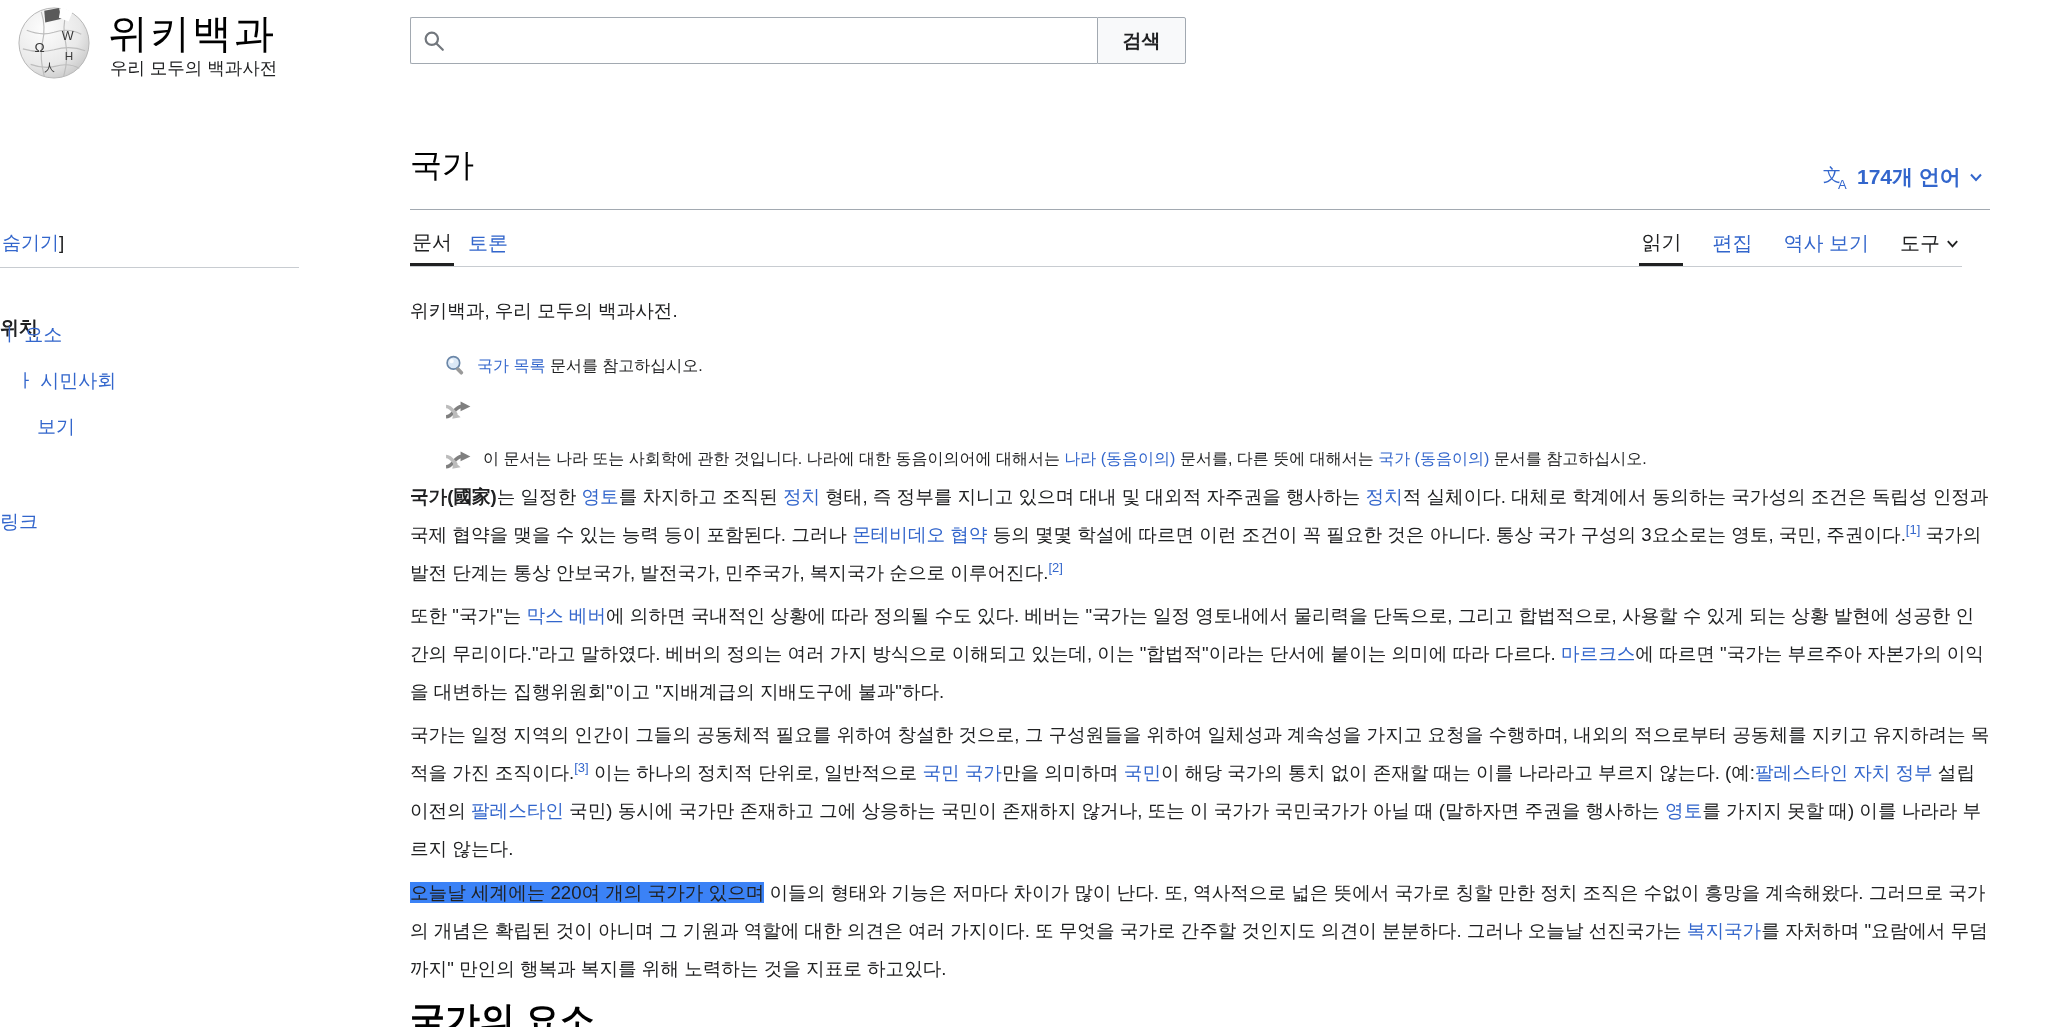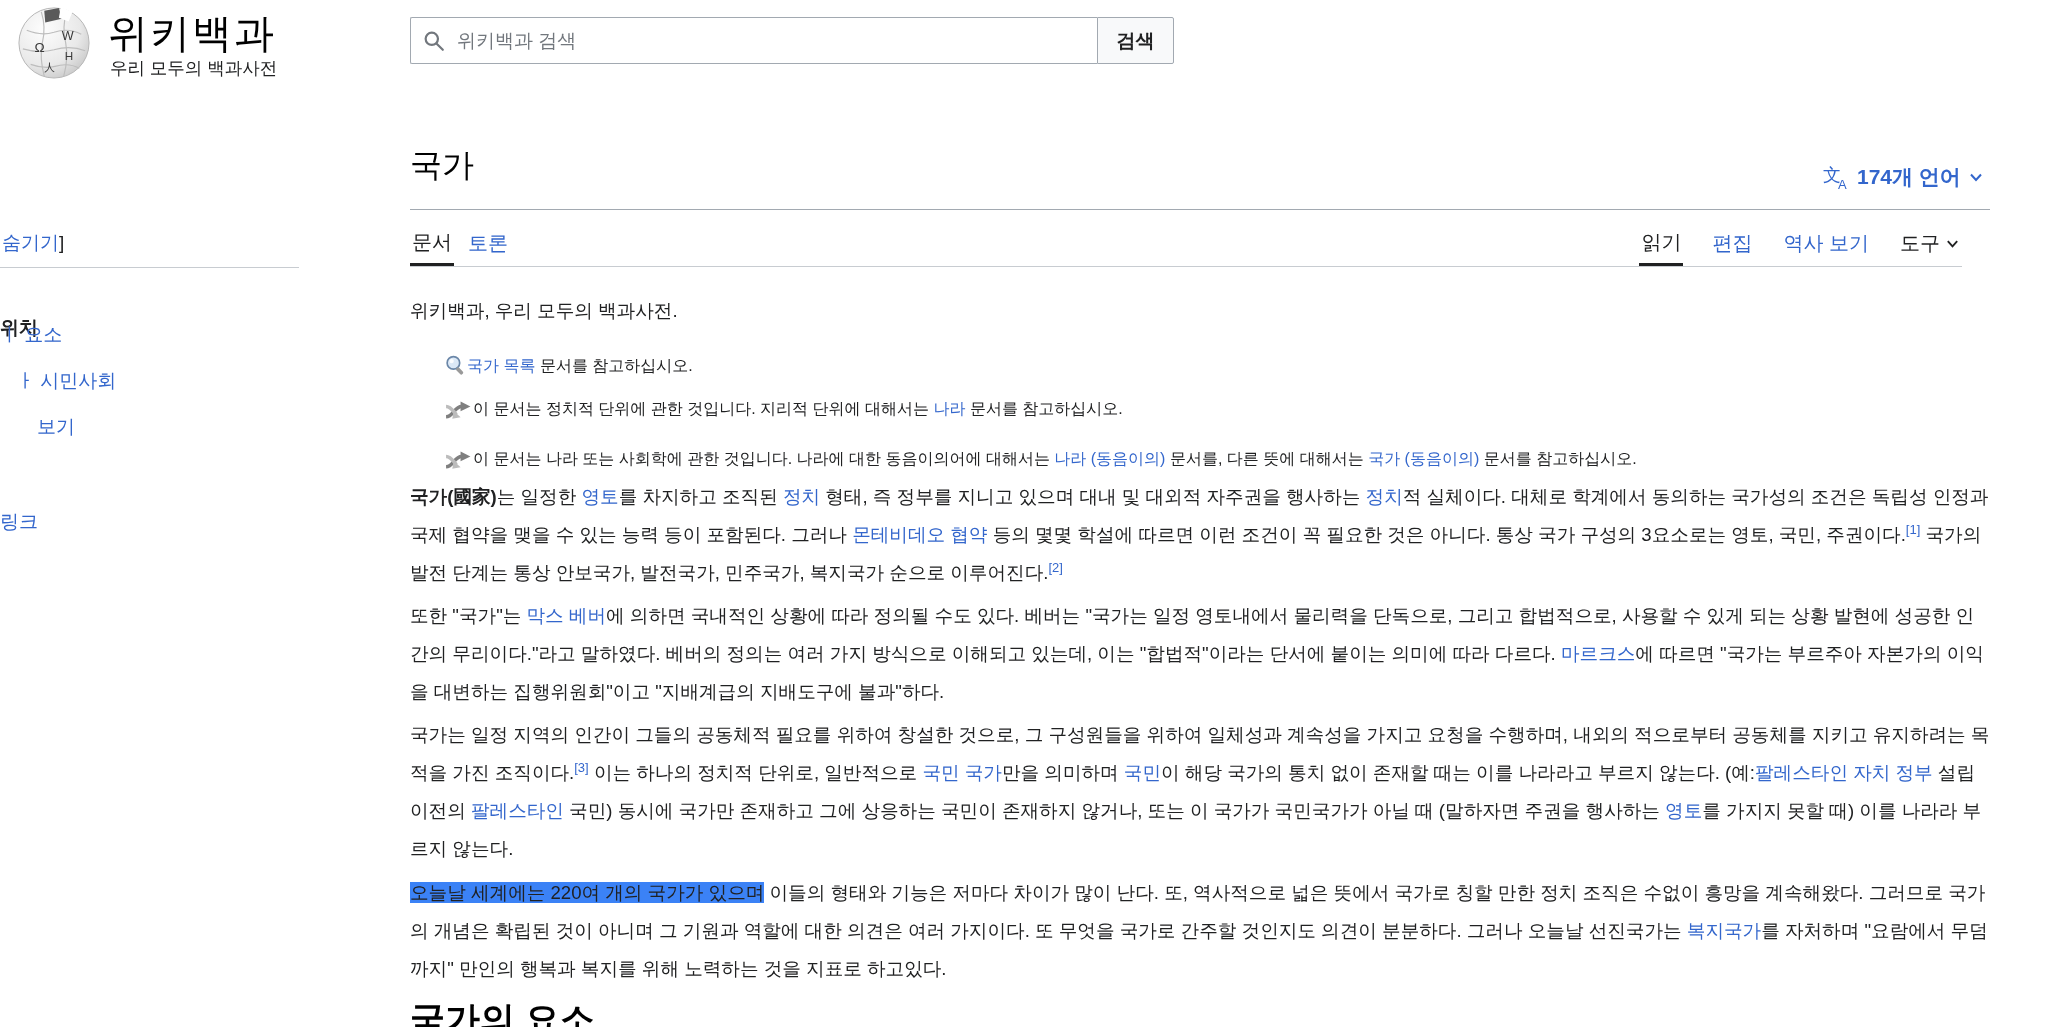--- a/index.html
+++ b/index.html
@@ -21,21 +21,21 @@
     left:410px; top:17px; width:687px; height:47px;
     border:1px solid #a2a9b1; border-right:none; border-radius:2px 0 0 2px;
     display:flex; align-items:center; padding:0 10px 0 12px; background:#fff;
   }
   .search-box input {
     border:none; outline:none; flex:1; font-size:19px; margin-left:10px;
     font-family:"Liberation Sans", sans-serif; color:#202122; background:transparent;
   }
   .search-box input::placeholder { color:#72777d; }
   .search-btn {
-    left:1097px; top:17px; width:77px; height:47px;
+    left:1097px; top:17px; width:89px; height:47px;
     border:1px solid #a2a9b1; border-radius:0 2px 2px 0; background:#f8f9fa;
     font-size:19px; font-weight:bold; color:#202122;
     display:flex; align-items:center; justify-content:center; cursor:pointer;
     font-family:"Liberation Sans", sans-serif;
   }
 
   
   .sb { left:0; width:310px; font-size:19px; white-space:nowrap; overflow:hidden; }
   .sb-hide { top:230px; left:2px; }
   .sb-hide .bracket { color:#202122; }
@@ -57,21 +57,21 @@
   .tabs-row { left:410px; top:221px; width:1552px; height:46px; border-bottom:1px solid #c8ccd1; }
   .tabs-left  { position:absolute; left:0; top:0; height:100%; display:flex; gap:12px; }
   .tabs-right { position:absolute; right:0; top:0; height:100%; display:flex; gap:27px; }
   .tab { display:flex; align-items:center; height:100%; font-size:20px; cursor:pointer; padding:0 2px; }
   .tab.active { color:#202122; border-bottom:3px solid #202122; }
   .tab.plain  { color:#202122; gap:5px; }
 
   
   .main { left:410px; width:1580px; font-size:18.6px; line-height:38px; }
   .site-sub { top:292px; }
-  .hatnote { display:flex; align-items:flex-start; gap:0; left:444px; width:1546px; line-height:30px; }
+  .hatnote { display:flex; align-items:flex-start; gap:10px; left:444px; width:1546px; line-height:30px; }
   .hatnote .hicon { flex:0 0 auto; margin-top:3px; }
   .hn0 { top:351px; }
   .hn1 { top:394px; }
   .hn2 { top:436px;margin-top:8px; }
   .p0 { top:478px; }
   .p1 { top:597px; }
   .p2 { top:716px; }
   .p3 { top:874px; }
   sup.ref { font-size:13px; line-height:0; vertical-align:super; }
   sup.ref a { color:#3366cc; }
@@ -105,21 +105,20 @@
   </svg>
 </div>
 <div class="abs wordmark">위키백과</div>
 <div class="abs tagline">우리 모두의 백과사전</div>
 
 <div class="abs search-box">
   <svg width="22" height="22" viewBox="0 0 20 20">
     <circle cx="8" cy="8" r="5.6" fill="none" stroke="#72777d" stroke-width="2"></circle>
     <line x1="12.2" y1="12.2" x2="18" y2="18" stroke="#72777d" stroke-width="2" stroke-linecap="round"></line>
   </svg>
-  <input type="text" value="" placeholder="위키백과 검색" style="">
 </div>
 <div class="abs search-btn">검색</div>
 
 <div class="abs sb sb-hide">
   <span class="link">숨기기</span><span class="bracket">]</span>
 </div>
 <div class="abs sb-divider"></div>
 <div class="abs sb sb-i0">위치</div>
 <div class="abs sb sb-i1 link">ㅣ 요소</div>
 <div class="abs sb sb-i2 link">ㅏ 시민사회</div>
@@ -184,21 +183,20 @@
 
 <div class="abs hatnote hn1">
   <span class="hicon">
     <svg width="29" height="25" viewBox="0 0 28 24">
       <path d="M2 19 C9 19 10 9 17 9" fill="none" stroke="#7f7f7f" stroke-width="3.4"></path>
       <path d="M16 4.2 L25.5 9 L16 13.8 Z" fill="#7f7f7f"></path>
       <path d="M2 9 C7 9 9 14 12 17" fill="none" stroke="#bcbcbc" stroke-width="3.4"></path>
       <path d="M9.5 13.5 L16 19.5 L8 21 Z" fill="#bcbcbc"></path>
     </svg>
   </span>
-  <span>이 문서는 정치적 단위에 관한 것입니다. 지리적 단위에 대해서는 <a>나라</a> 문서를 참고하십시오.</span>
 </div>
 
 <div class="abs hatnote hn2">
   <span class="hicon">
     <svg width="29" height="25" viewBox="0 0 28 24">
       <path d="M2 19 C9 19 10 9 17 9" fill="none" stroke="#7f7f7f" stroke-width="3.4"></path>
       <path d="M16 4.2 L25.5 9 L16 13.8 Z" fill="#7f7f7f"></path>
       <path d="M2 9 C7 9 9 14 12 17" fill="none" stroke="#bcbcbc" stroke-width="3.4"></path>
       <path d="M9.5 13.5 L16 19.5 L8 21 Z" fill="#bcbcbc"></path>
     </svg>

